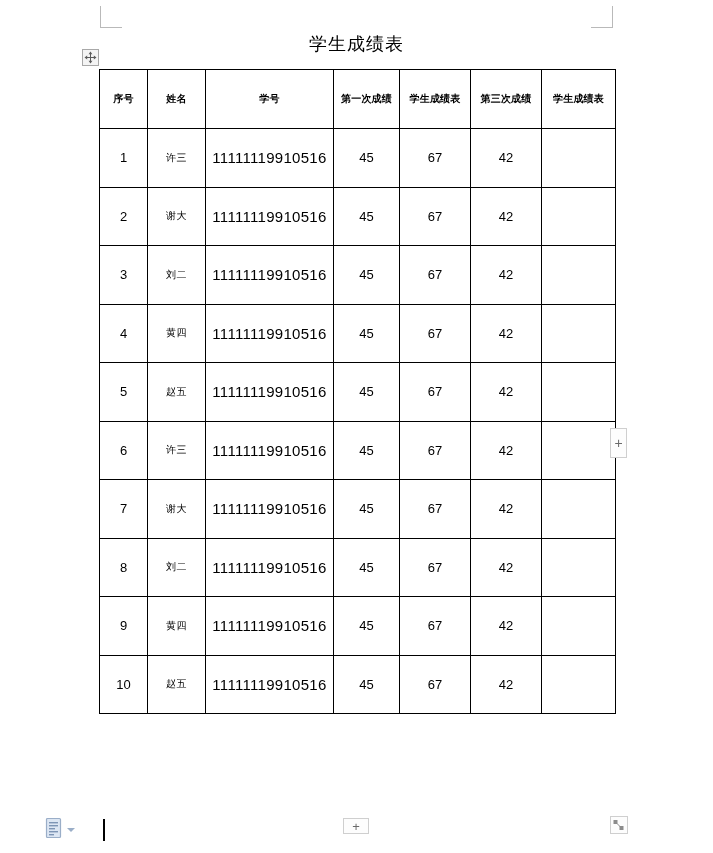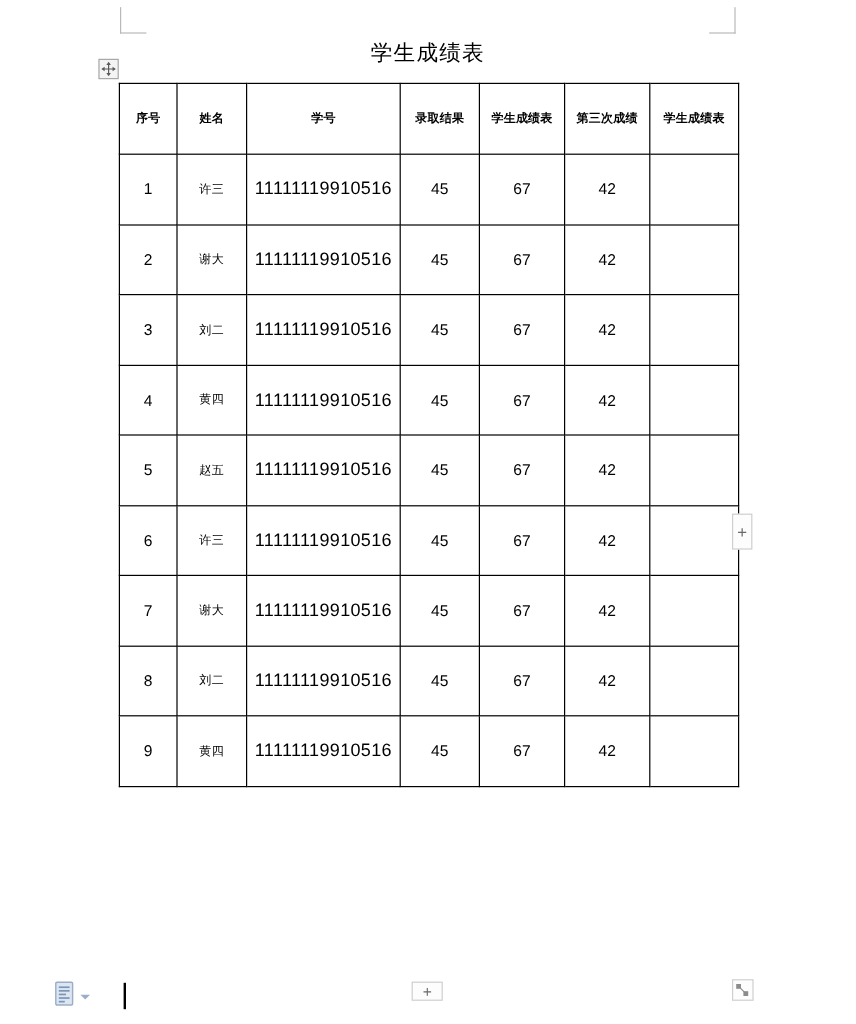--- a/index.html
+++ b/index.html
@@ -243,21 +243,21 @@
       <col class="w-s1">
         <col class="w-s2">
         <col class="w-s3">
         <col class="w-result">
     </colgroup>
     <thead>
       <tr>
         <th>序号</th>
         <th>姓名</th>
         <th>学号</th>
-        <th>录取结果</th>
+        <th>第一次成绩</th>
         <th>学生成绩表</th>
         <th>第三次成绩</th>
         <th>学生成绩表</th>
       </tr>
     </thead>
     <tbody id="grade-table-body">
         <tr>
           <td>1</td>
           <td class="c-name">许三</td>
           <td class="c-sid">11111119910516</td>
@@ -325,20 +325,29 @@
           <td class="c-name">刘二</td>
           <td class="c-sid">11111119910516</td>
           <td>45</td>
           <td>67</td>
           <td>42</td>
           <td></td>
         </tr>
         <tr>
           <td>9</td>
           <td class="c-name">黄四</td>
+          <td class="c-sid">11111119910516</td>
+          <td>45</td>
+          <td>67</td>
+          <td>42</td>
+          <td></td>
+        </tr>
+        <tr>
+          <td>10</td>
+          <td class="c-name">赵五</td>
           <td class="c-sid">11111119910516</td>
           <td>45</td>
           <td>67</td>
           <td>42</td>
           <td></td>
         </tr>
       </tbody>
   </table>
 
   <div id="add-column-button">+</div>

